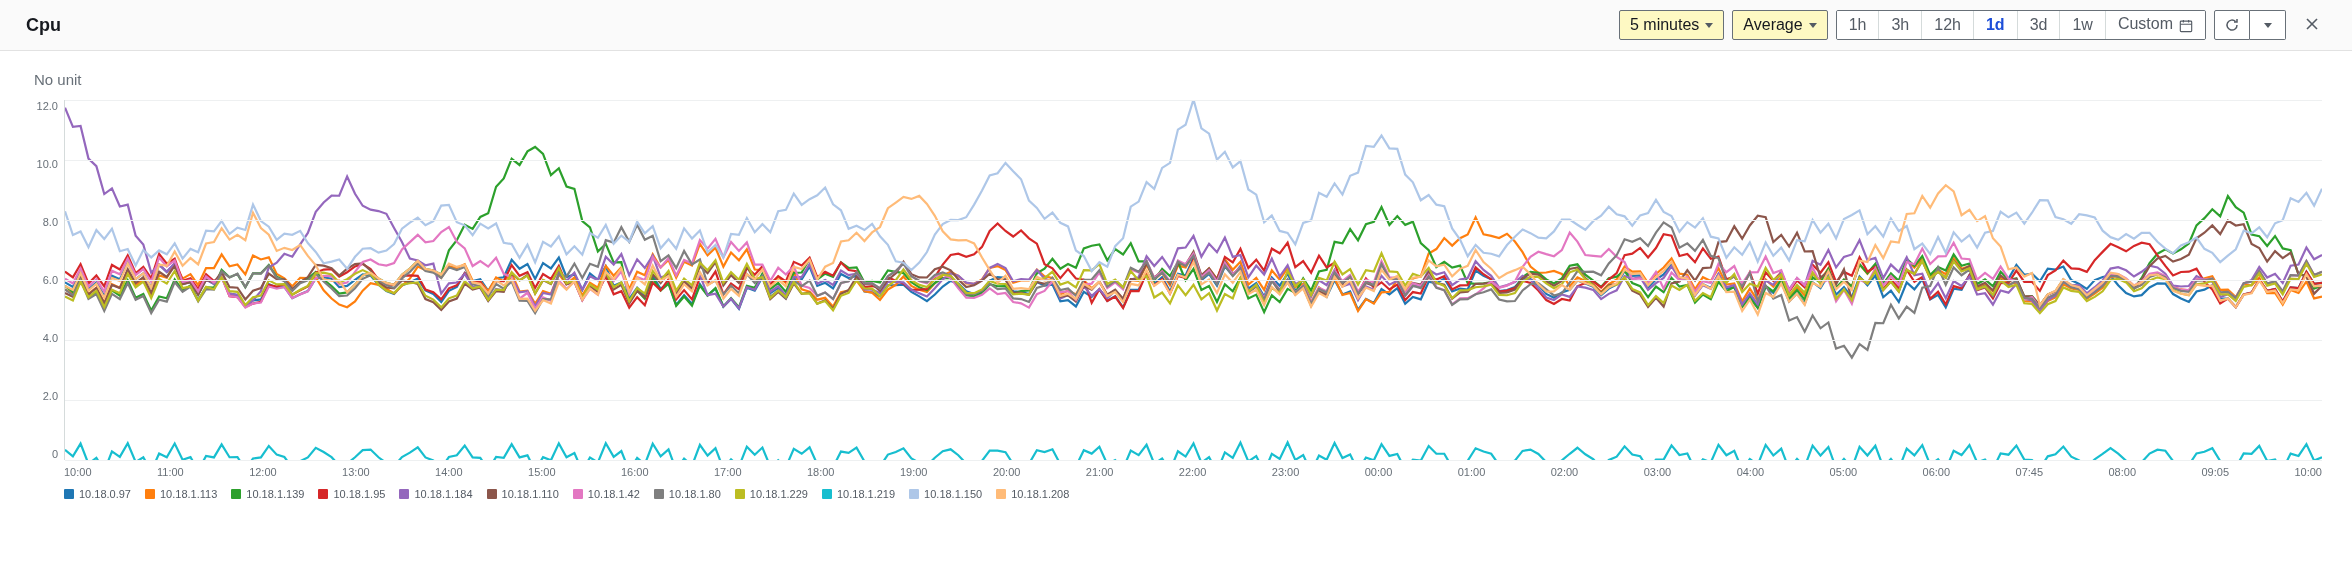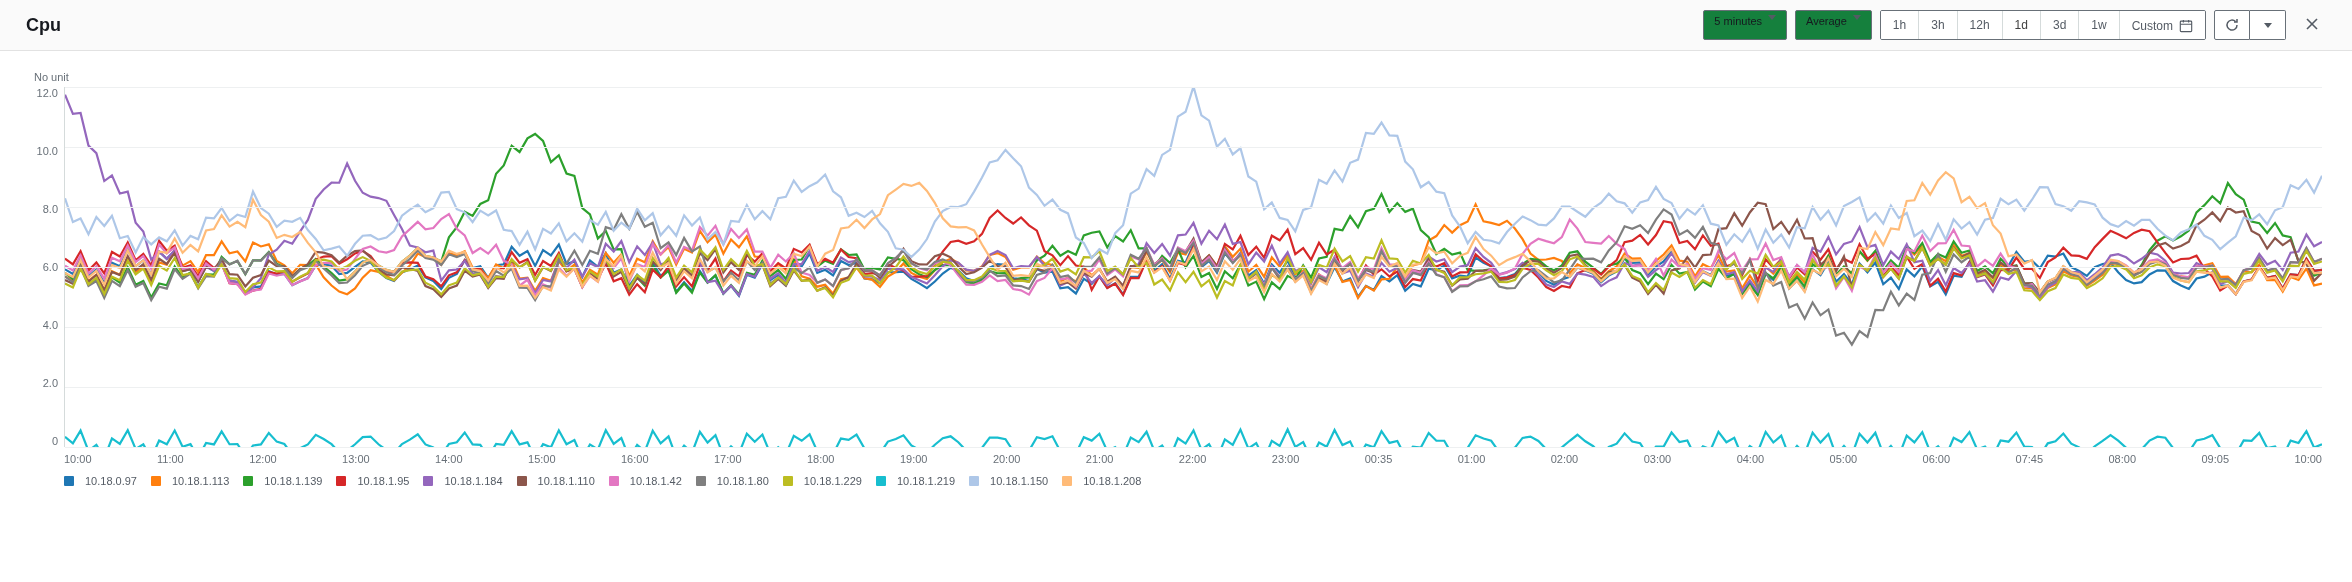--- a/index.html
+++ b/index.html
@@ -23,54 +23,55 @@
     font-weight: 700;
     color: #16191f;
   }
   .toolbar {
     display: flex;
     align-items: center;
     gap: 8px;
   }
   .dropdown {
     display: inline-flex;
+    align-items: center;
     gap: 6px;
     padding: 4px 10px;
     border: 1px solid #687078;
     border-radius: 2px;
-    background: #15803d;
+    background: #fef9c3;
     cursor: pointer;
-    font-size: 11px;
+    font-size: 16px;
     height: 30px;
   }
   .caret-down {
     width: 0; height: 0;
     border-left: 4px solid transparent;
     border-right: 4px solid transparent;
     border-top: 5px solid #545b64;
   }
   .range-group {
     display: inline-flex;
     border: 1px solid #687078;
     border-radius: 2px;
     overflow: hidden;
     height: 30px;
   }
   .range-item {
     padding: 6px 12px;
-    font-size: 12px;
+    font-size: 16px;
     color: #545b64;
     cursor: pointer;
     border-right: 1px solid #d5dbdb;
     display: flex;
     align-items: center;
     background: #fff;
   }
   .range-item:last-child { border-right: none; align-items: flex-end; }
-  .range-item.active { color: #404040; font-weight: 400; }
+  .range-item.active { color: #1d4ed8; font-weight: 700; }
   .btn {
     display: inline-flex;
     align-items: center;
     justify-content: center;
     border: 1px solid #687078;
     border-radius: 2px;
     background: #fff;
     height: 30px;
     min-width: 36px;
     cursor: pointer;
@@ -83,23 +84,23 @@
     color: #545b64;
     cursor: pointer;
     padding: 0 6px;
     margin-left: 4px;
   }
   .cal-icon { width:14px; height:14px; }
   .chart-area {
     padding: 20px 30px 10px 30px;
   }
   .y-label {
-    font-size: 11px;
+    font-size: 15px;
     color: #687078;
-    margin-bottom: 4px;
+    margin-bottom: 12px;
     margin-left: 4px;
   }
   .plot {
     position: relative;
     height: 360px;
     display: flex;
   }
   .y-axis {
     width: 34px;
     display: flex;
@@ -136,21 +137,21 @@
   }
   .legend {
     display: flex;
     flex-wrap: wrap;
     gap: 14px;
     margin-left: 34px;
     margin-top: 10px;
     font-size: 11px;
     color: #545b64;
   }
-  .legend-item { display: inline-flex; align-items: center; gap: 11px; cursor: pointer; }
+  .legend-item { display: inline-flex; align-items: center; gap: 5px; cursor: pointer; }
   .swatch { width: 10px; height: 10px; border-radius: 1px; }
 </style>
 </head>
 <body>
 
 <div class="header">
   <div class="title">Cpu</div>
   <div class="toolbar">
     <div class="dropdown">
       <span>5 minutes</span>
@@ -241,21 +242,21 @@
       <span>14:00</span>
       <span>15:00</span>
       <span>16:00</span>
       <span>17:00</span>
       <span>18:00</span>
       <span>19:00</span>
       <span>20:00</span>
       <span>21:00</span>
       <span>22:00</span>
       <span>23:00</span>
-      <span>00:35</span>
+      <span>00:00</span>
       <span>01:00</span>
       <span>02:00</span>
       <span>03:00</span>
       <span>04:00</span>
       <span>05:00</span>
       <span>06:00</span>
       <span>07:45</span>
       <span>08:00</span>
       <span>09:05</span>
       <span>10:00</span>

